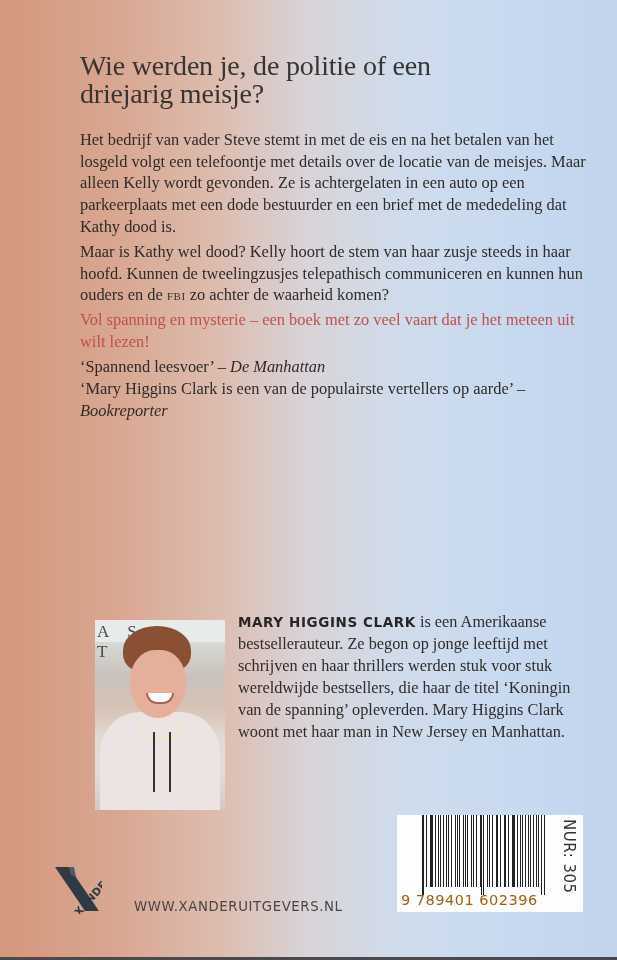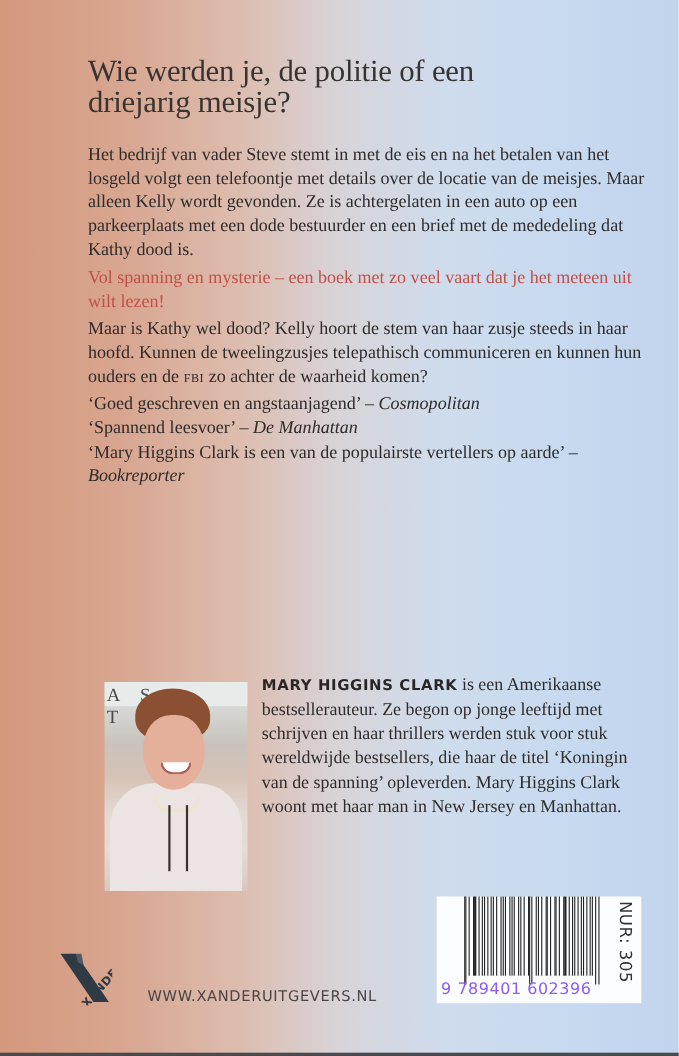--- a/index.html
+++ b/index.html
@@ -54,21 +54,21 @@
 
   .barcode-label {
     position: absolute; left: 397px; top: 815px; width: 186px; height: 97px;
     background: #fcfdfe;
   }
   .barcode-bars { position: absolute; left: 25px; top: 0; width: 124px; height: 80px; display: flex; align-items: flex-start; }
   .bar { height: 72px; background: #222; margin-right: 1px; }
   .bar.long { height: 80px; }
   .barcode-digits {
     position: absolute; left: 4px; top: 77px;
-    font-family: "DejaVu Sans", sans-serif; font-size: 14.5px; color: #8b5cf6; letter-spacing: 0.5px;
+    font-family: "DejaVu Sans", sans-serif; font-size: 14.5px; color: #a16207; letter-spacing: 0.5px;
   }
   .nur-label {
     position: absolute; left: 159px; top: 4px; width: 22px; height: 90px;
     writing-mode: vertical-rl;
     font-family: "DejaVu Sans", sans-serif; font-size: 15px; color: #333; letter-spacing: 0.5px;
   }
 
   .publisher-logo { position: absolute; left: 52px; top: 864px; width: 50px; height: 50px; }
   .website {
     position: absolute; left: 134px; top: 899px;
@@ -80,24 +80,23 @@
 
 <div class="cover">
 
   <h1 class="heading" style="margin:0;font-weight:normal;">
     <span>Wie werden je, de politie of een</span><br>
     <span>driejarig meisje?</span>
   </h1>
 
   <div class="body-block">
     <p class="para">Het bedrijf van vader Steve stemt in met de eis en na het betalen van het losgeld volgt een telefoontje met details over de locatie van de meisjes. Maar alleen Kelly wordt gevonden. Ze is achtergelaten in een auto op een parkeerplaats met een dode bestuurder en een brief met de mededeling dat Kathy dood is.</p>
+    <p class="para"><span>Maar is Kathy wel dood? Kelly hoort de stem van haar zusje steeds in haar hoofd. Kunnen de tweelingzusjes telepathisch communiceren en kunnen hun ouders en de </span><span class="smallcaps">FBI</span><span> zo achter de waarheid komen?</span></p>
     <p class="para tagline">Vol spanning en mysterie – een boek met zo veel vaart dat je het meteen uit wilt lezen!</p>
-    <p class="para"><span>Maar is Kathy wel dood? Kelly hoort de stem van haar zusje steeds in haar hoofd. Kunnen de tweelingzusjes telepathisch communiceren en kunnen hun ouders en de </span><span class="smallcaps">FBI</span><span> zo achter de waarheid komen?</span></p>
     <div class="quotes">
-      <span class="quote-line"><span>‘Goed geschreven en angstaanjagend’ – </span><span class="quote-src">Cosmopolitan</span></span>
       <span class="quote-line"><span>‘Spannend leesvoer’ – </span><span class="quote-src">De Manhattan</span></span>
       <span class="quote-line"><span>‘Mary Higgins Clark is een van de populairste vertellers op aarde’ – </span><span class="quote-src">Bookreporter</span></span>
     </div>
   </div>
 
   <div class="author-photo">
     <div class="photo-sign">
       <span class="photo-sign-text">AS TI</span>
     </div>
     <div class="photo-jacket"></div>

